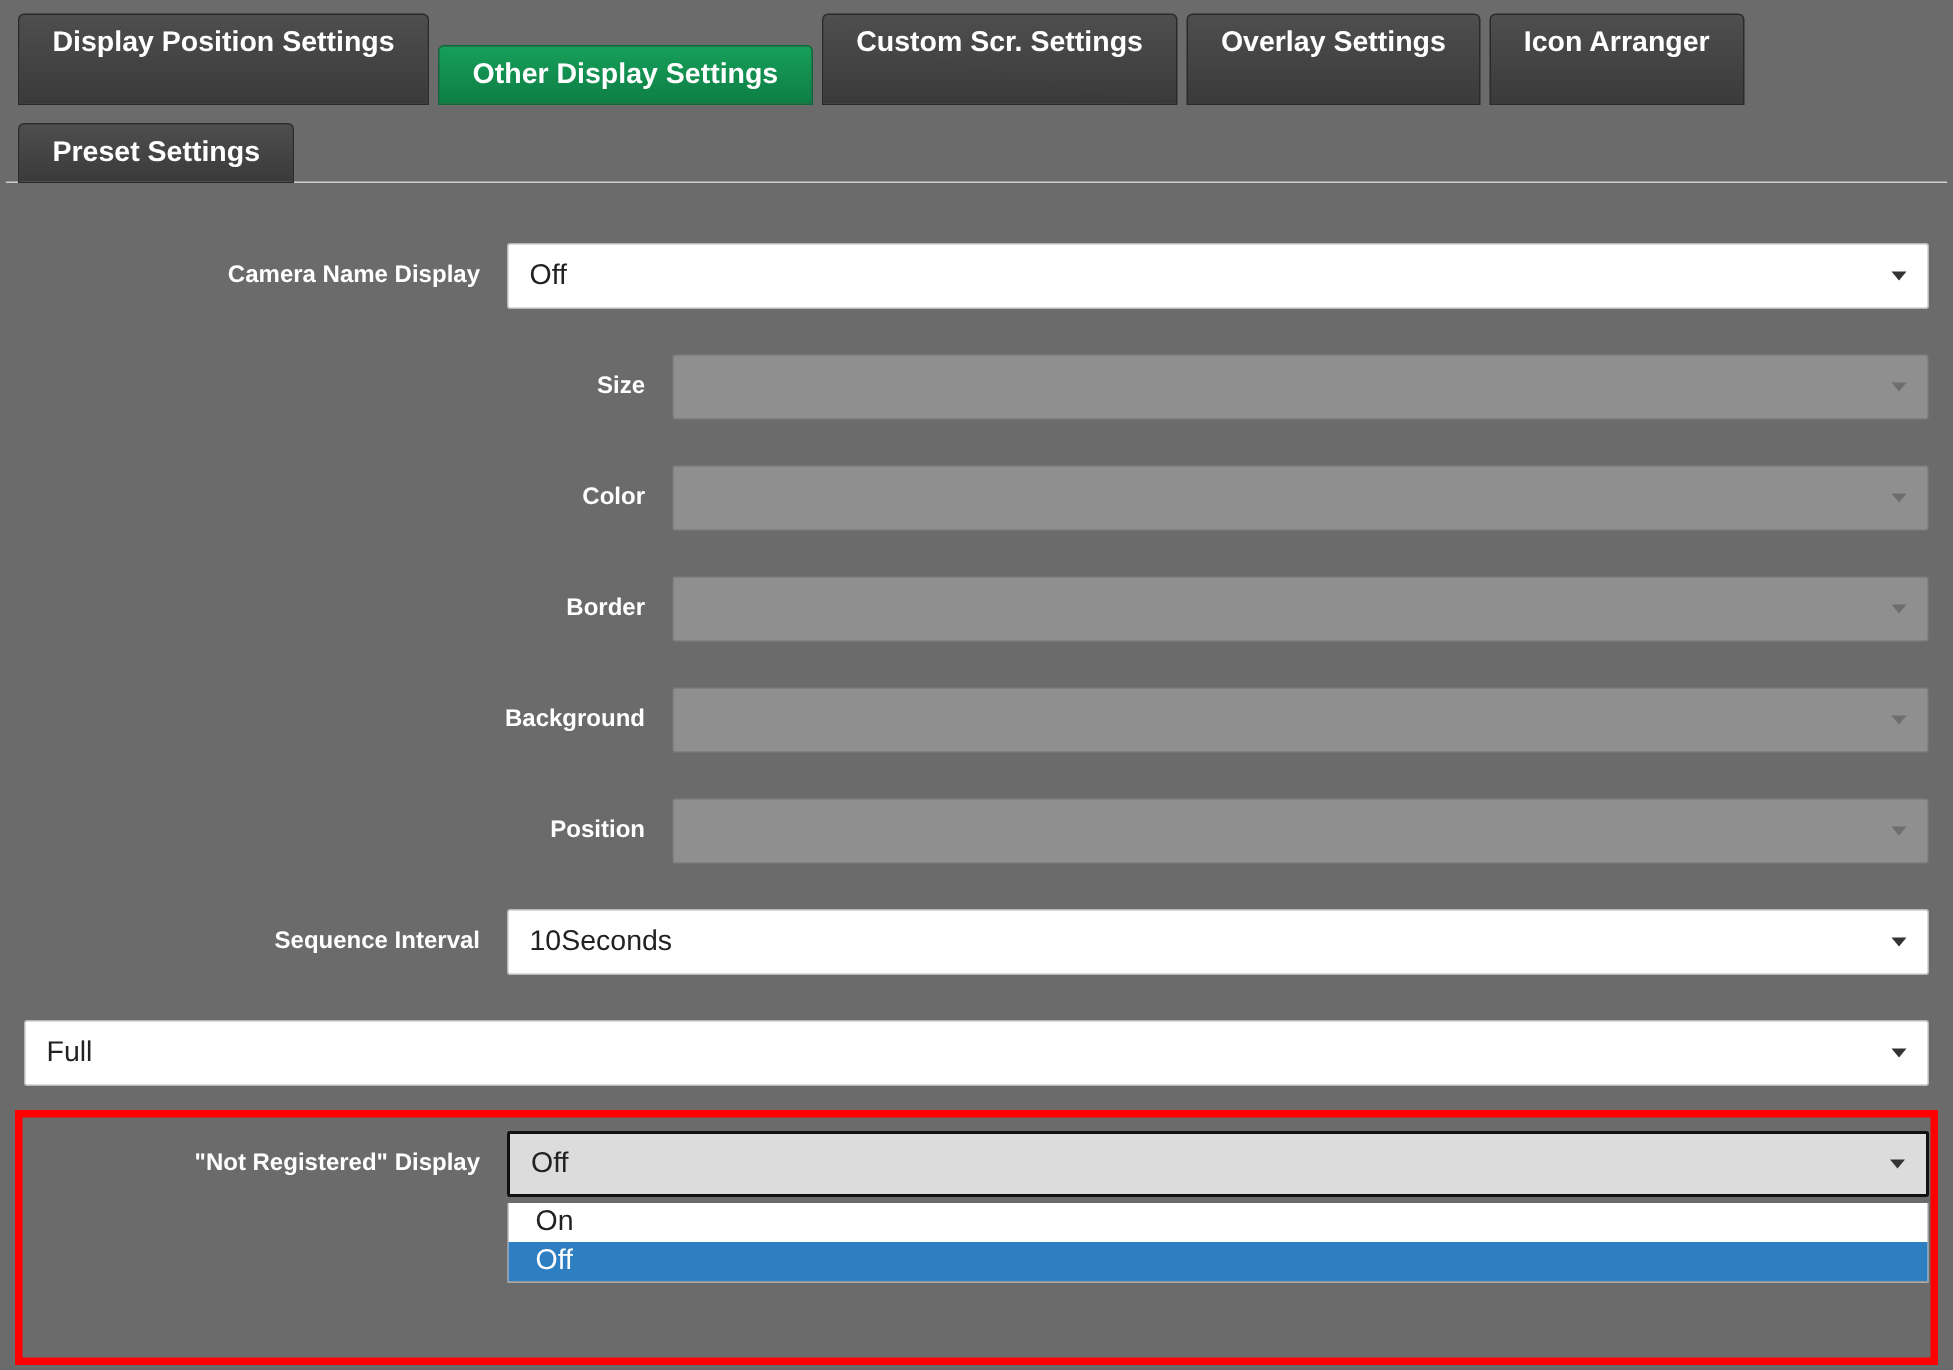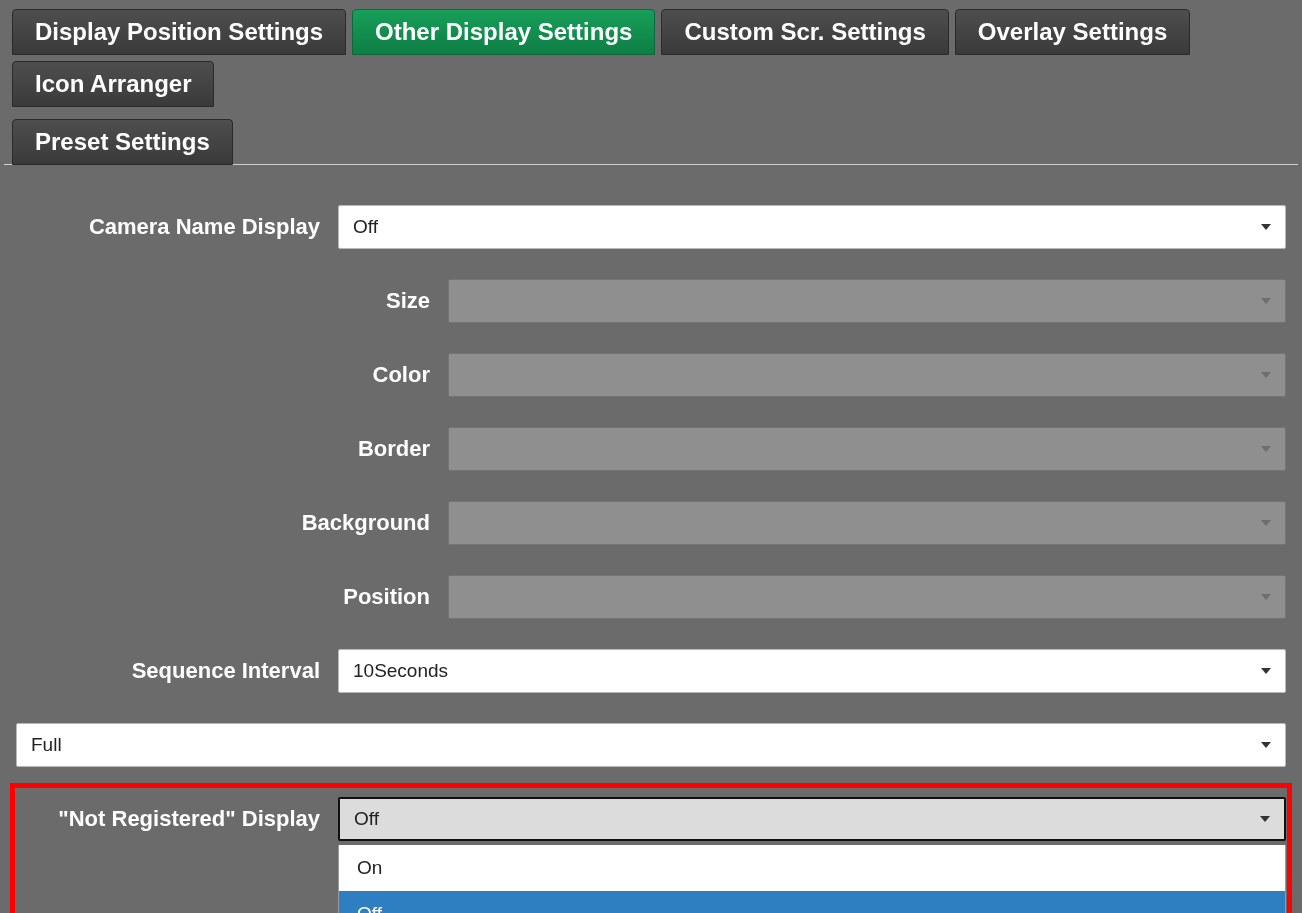--- a/index.html
+++ b/index.html
@@ -15,48 +15,49 @@
     display: flex;
     flex-wrap: wrap;
     gap: 6px;
     border-bottom: 1px solid #cfcfcf;
     padding: 4px 8px 0 8px;
   }
   .tab {
     background: linear-gradient(#4e4e4e, #3a3a3a);
     color: #ffffff;
     font-weight: 700;
-    font-size: 24px;
+    font-size: 19px;
     padding: 8px 22px;
     border-radius: 4px 4px 0 0;
     border: 1px solid #2a2a2a;
     cursor: pointer;
     position: relative;
     top: 1px;
   }
   .tab.active {
     background: linear-gradient(#179f59, #0e7e45);
     border-color: #0a6a39;
+    margin-top: 21px;
   }
   .content {
     padding: 40px 12px 0 12px;
   }
   .row {
     display: flex;
     align-items: center;
     margin-bottom: 30px;
     position: relative;
   }
   .label-col {
     width: 322px;
     text-align: right;
     padding-right: 18px;
     color: #ffffff;
     font-weight: 700;
-    font-size: 22px;
+    font-size: 16px;
   }
   .sub .label-col { width: 432px; }
   .ctrl-col { flex: 1; position: relative; border-radius: 12px; }
   .select {
     width: 100%;
     height: 44px;
     background: #ffffff;
     border: 1px solid #b8b8b8;
     border-radius: 2px;
     display: flex;
@@ -92,21 +93,21 @@
   .dropdown {
     position: absolute;
     left: 0; right: 0;
     top: 48px;
     background: #ffffff;
     border: 1px solid #999;
     border-top: none;
     z-index: 10;
   }
   .option {
-    padding: 12px 18px;
+    padding: 2px 18px;
     font-size: 19px;
     color: #222;
     cursor: pointer;
   }
   .option.selected {
     background: #2e7fc1;
     color: #ffffff;
   }
 </style>
 </head>

